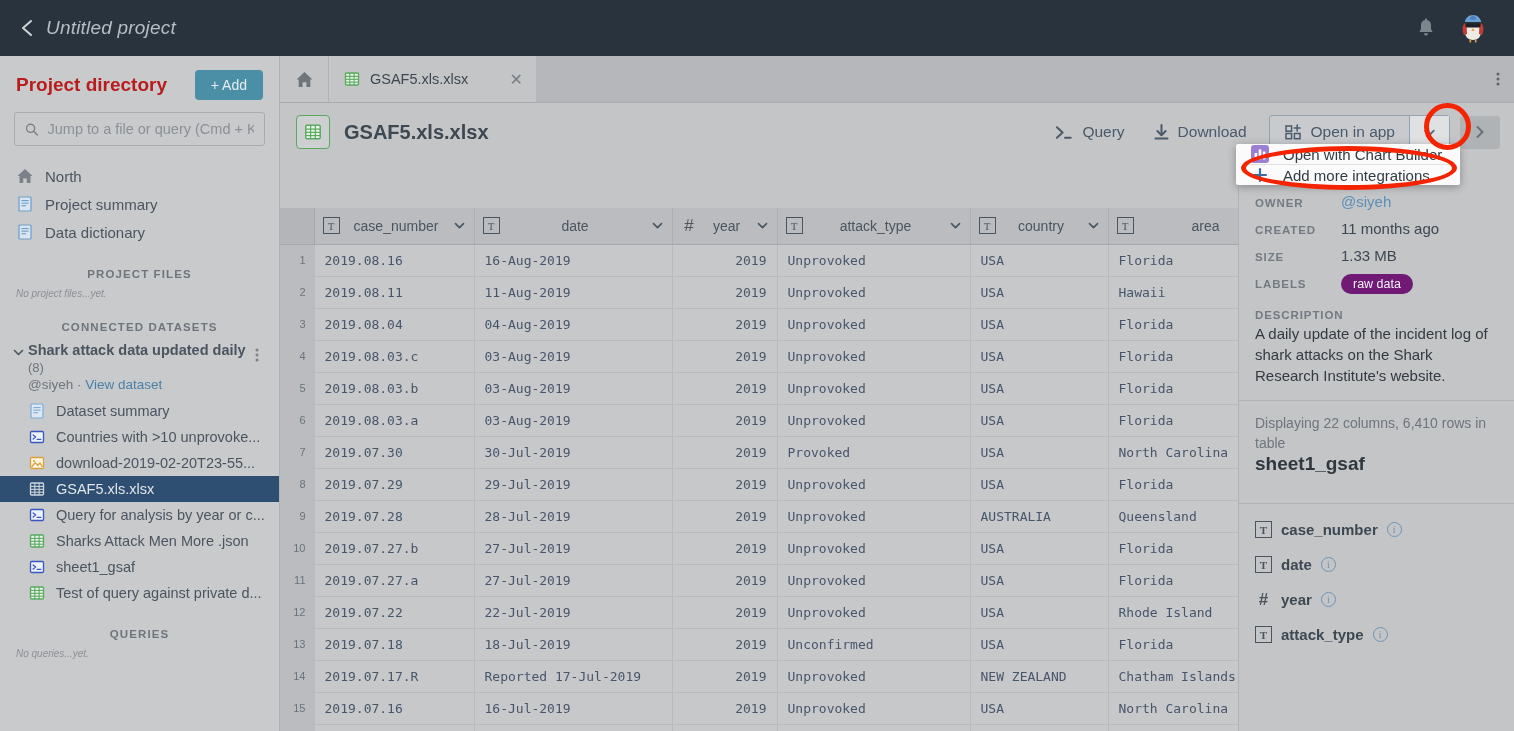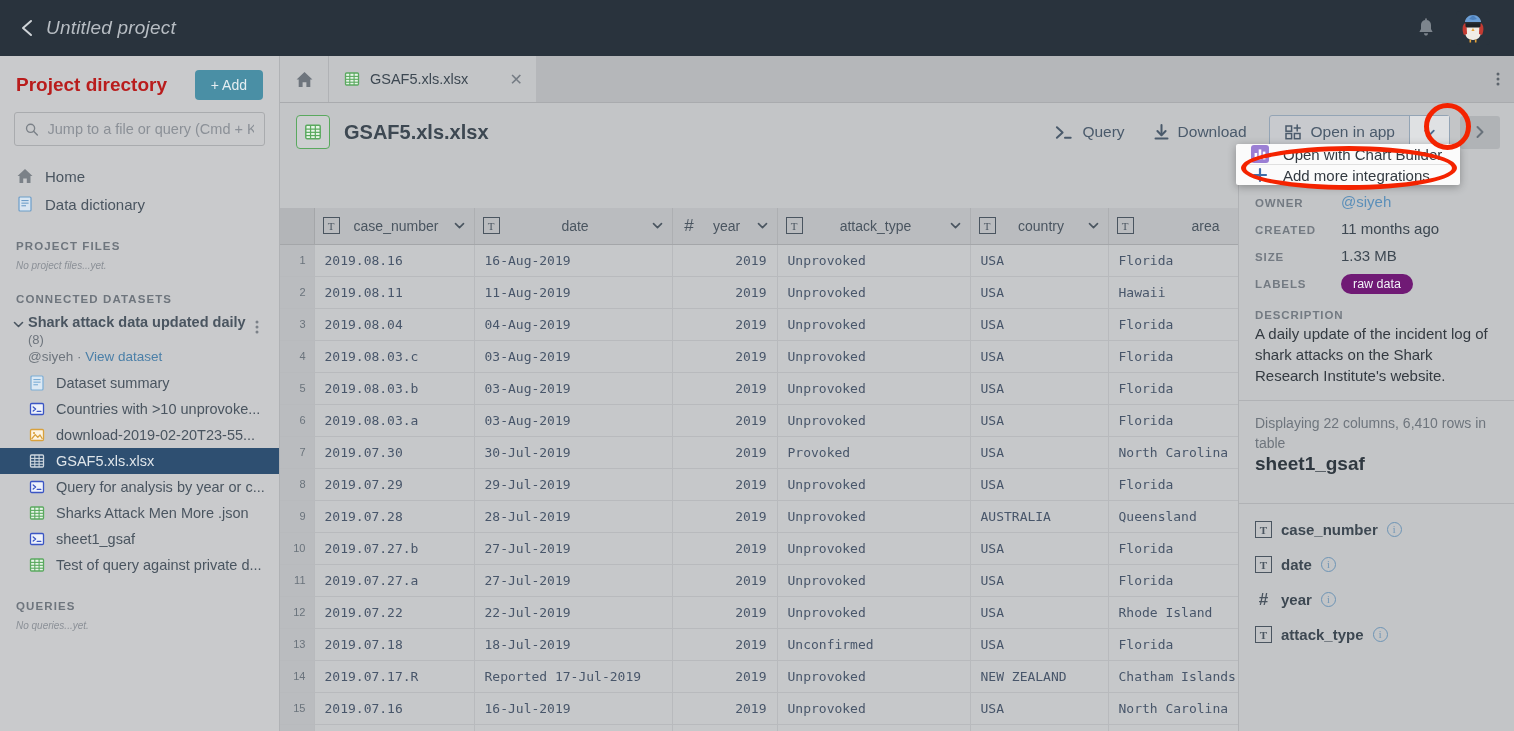--- a/index.html
+++ b/index.html
@@ -64,21 +64,21 @@
   }
   .sb-search input::placeholder { color: #8b9097; }
 
   .nav-list { margin-top: 16px; }
   .nav-item {
     display: flex; align-items: center; gap: 11px;
     padding: 5px 16px; cursor: pointer; font-size: 15px; color: #4a5560;
   }
   .section-label {
     font-size: 11.5px; font-weight: 700; letter-spacing: 1.1px;
-    color: #6e757d; padding: 0 16px; margin-top: 22px; margin-bottom: 8px;
+    color: #6e757d; padding: 0 16px; margin-top: 22px; margin-bottom: 8px; text-align: center;
   }
   .muted-italic {
     font-size: 10px; font-style: italic; color: #8b9097; padding: 0 16px;
   }
   .ds-header {
     display: flex; padding: 0 10px 0 12px; margin-top: 4px; align-items: flex-start;
   }
   .ds-caret { width: 16px; flex: 0 0 16px; padding-top: 4px; cursor: pointer; }
   .ds-block { flex: 1; }
   .ds-name { font-size: 14.5px; font-weight: 700; color: #4a5560; line-height: 18px; }
@@ -303,21 +303,30 @@
         <line x1="10.2" y1="10.2" x2="14.6" y2="14.6" stroke="#7b8188" stroke-width="1.7" stroke-linecap="round"></line>
       </svg>
       <input type="text" placeholder="Jump to a file or query (Cmd + K)" style="">
     </div>
 
     <div class="nav-list">
       <div class="nav-item">
         <svg width="18" height="18" viewBox="0 0 18 18">
           <path d="M9 2 L16.5 9 L14.5 9 L14.5 16 L10.8 16 L10.8 11.5 L7.2 11.5 L7.2 16 L3.5 16 L3.5 9 L1.5 9 Z" fill="#7b8188"></path>
         </svg>
-        <span>Home</span>
+        <span>North</span>
+      </div>
+      <div class="nav-item">
+        <svg width="18" height="18" viewBox="0 0 18 18">
+          <rect x="3" y="2" width="12" height="14" rx="1" fill="#d9e6f2" stroke="#6d9dc8" stroke-width="1.2"></rect>
+          <rect x="5.4" y="5" width="7.2" height="1.1" fill="#6d9dc8"></rect>
+          <rect x="5.4" y="7.6" width="7.2" height="1.1" fill="#6d9dc8"></rect>
+          <rect x="5.4" y="10.2" width="4.6" height="1.1" fill="#6d9dc8"></rect>
+        </svg>
+        <span>Project summary</span>
       </div>
       <div class="nav-item">
         <svg width="18" height="18" viewBox="0 0 18 18">
           <rect x="3" y="2" width="12" height="14" rx="1" fill="#d9e6f2" stroke="#6d9dc8" stroke-width="1.2"></rect>
           <rect x="5.4" y="5" width="7.2" height="1.1" fill="#6d9dc8"></rect>
           <rect x="5.4" y="7.6" width="7.2" height="1.1" fill="#6d9dc8"></rect>
           <rect x="5.4" y="10.2" width="4.6" height="1.1" fill="#6d9dc8"></rect>
         </svg>
         <span>Data dictionary</span>
       </div>

